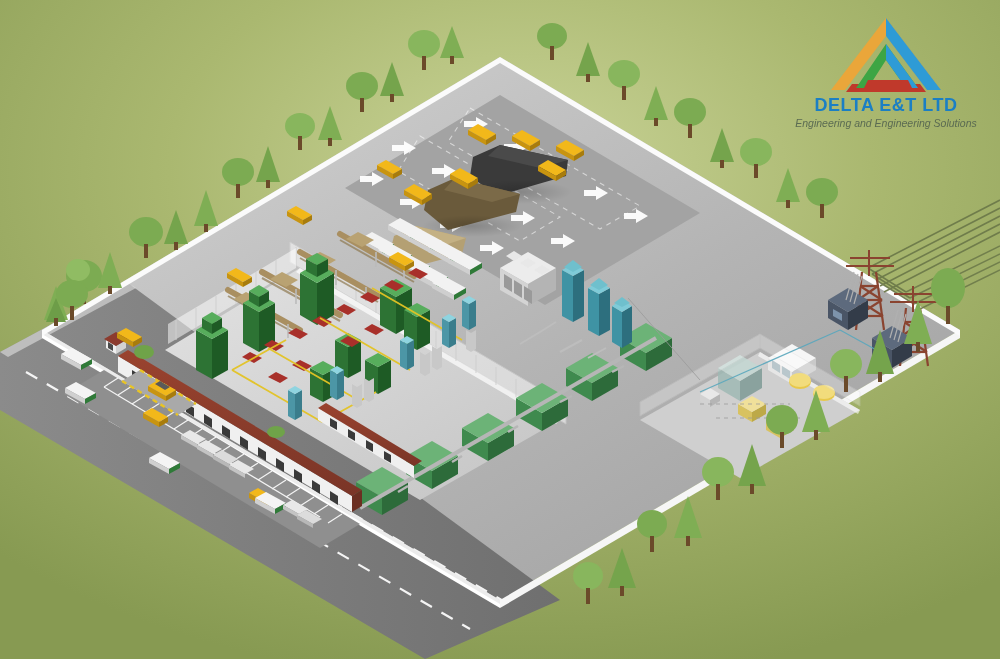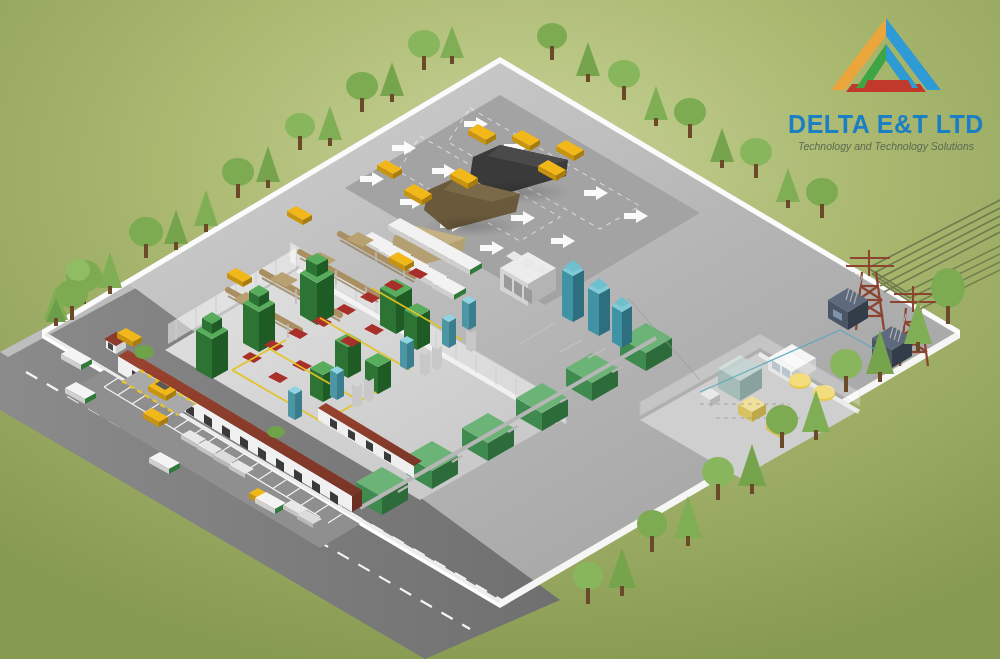--- a/index.html
+++ b/index.html
@@ -9,21 +9,21 @@
     background:#9bab62;
   }
   #stage{position:absolute;inset:0;overflow:hidden;}
   #stage svg{display:block;}
   .logo-wrap{
     position:absolute;left:786px;top:14px;width:200px;height:120px;
     text-align:center;user-select:none;
   }
   .logo-mark{width:128px;height:80px;margin:0 auto;display:block;}
   .logo-title{
-    margin-top:18px;font-size:25px;font-weight:bold;color:#1b7fc4;
+    margin-top:2px;font-size:18px;font-weight:bold;color:#1b7fc4;
     letter-spacing:.5px;line-height:1;white-space:nowrap;
     font-family:"Liberation Sans", sans-serif;
   }
   .logo-sub{
     margin-top:3px;font-size:10.5px;font-style:italic;color:#5b6b52;
     white-space:nowrap;font-family:"Liberation Sans", sans-serif;
   }
 </style>
 </head>
 <body>
@@ -1050,14 +1050,14 @@
   <svg class="logo-mark" viewBox="0 0 128 80">
     <polygon points="64,4 119,76 105,76 64,22 23,76 9,76" fill="#eaa63a"></polygon>
     <polygon points="64,4 119,76 105,76 64,22" fill="#2e9bd6"></polygon>
     <polygon points="30,70 98,70 104,78 24,78" fill="#c0392b"></polygon>
     <polygon points="64,30 96,74 84,74 64,46 46,74 34,74" fill="#3da544"></polygon>
     <polygon points="64,30 96,74 84,74 64,46" fill="#2e9bd6"></polygon>
     <polygon points="46,66 86,66 90,74 42,74" fill="#c0392b"></polygon>
     <polygon points="64,46 80,68 70,68 64,58 58,68 48,68" fill="#ffffff" opacity="0"></polygon>
   </svg>
   <div class="logo-title">DELTA E&amp;T LTD</div>
-  <div class="logo-sub">Technology and Technology Solutions</div>
+  <div class="logo-sub">Engineering and Engineering Solutions</div>
 </div>
 
 </body></html>

